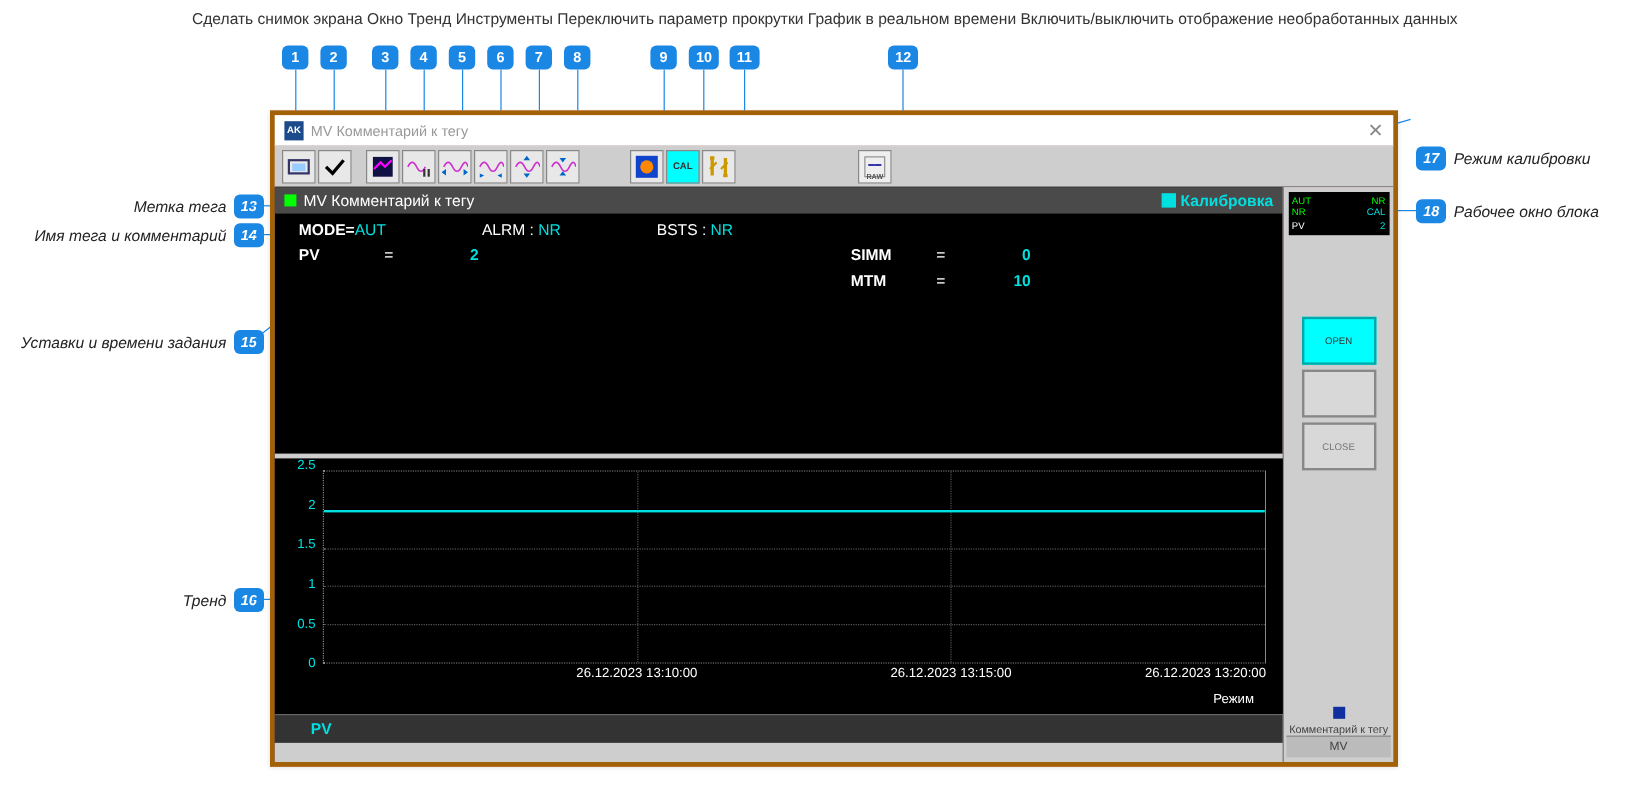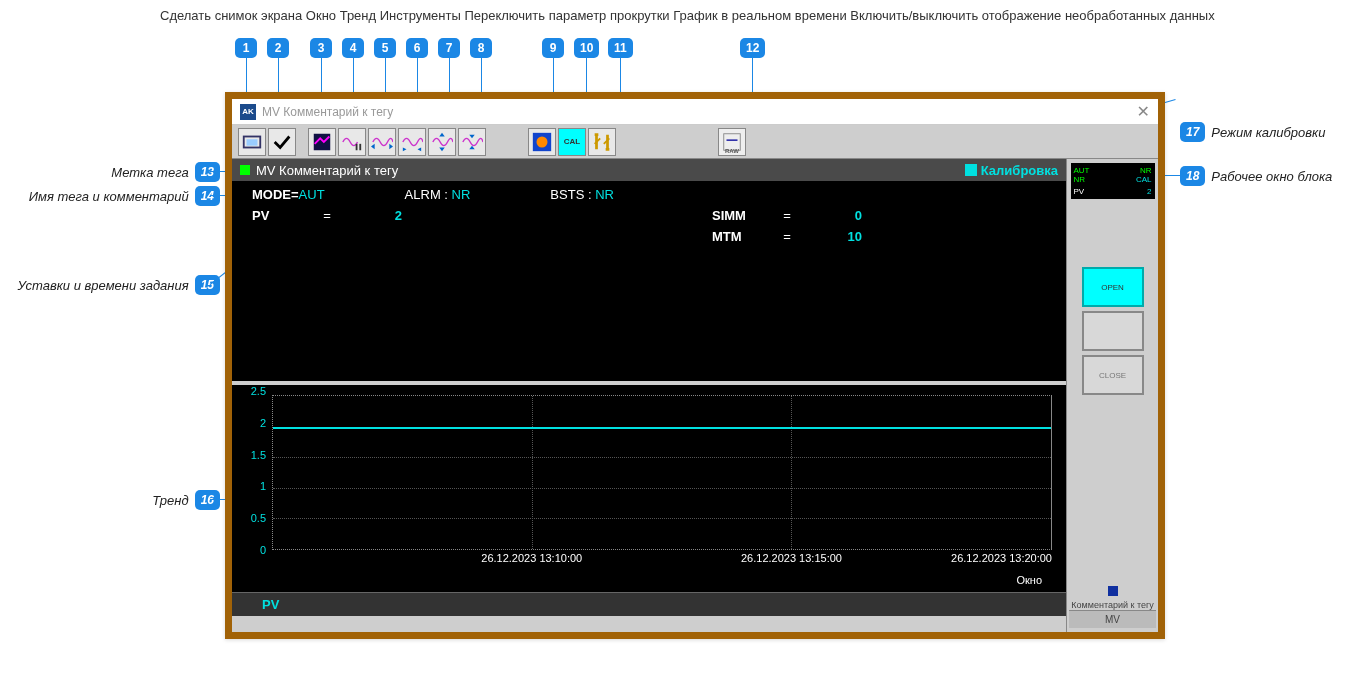--- a/index.html
+++ b/index.html
@@ -12,21 +12,21 @@
   .ann.right { flex-direction: row; }
   .num { display: inline-flex; align-items: center; justify-content: center; min-width: 22px; height: 20px; padding: 0 6px; background: #1b87e5; color: #fff; font-weight: bold; border-radius: 5px; font-size: 12px; }
 
   .top-labels { position: absolute; top: 8px; left: 160px; font-size: 13px; color: #333; white-space: nowrap; }
 
   .num-row { position: absolute; top: 38px; left: 0; width: 100%; height: 30px; }
   .num-row .num { position: absolute; }
   .num-line { position: absolute; width: 1px; background: #1b87e5; }
 
   
-  .window { position: absolute; top: 92px; left: 225px; width: 940px; height: 547px; border: 7px solid #a16207; background: #fca5a5; box-shadow: 0 1px 4px rgba(0,0,0,0.15); }
+  .window { position: absolute; top: 92px; left: 225px; width: 940px; height: 547px; border: 4px solid #a16207; background: #fca5a5; box-shadow: 0 1px 4px rgba(0,0,0,0.15); }
   .titlebar { height: 26px; background: #fff; display: flex; align-items: center; padding: 0 8px; border-bottom: 1px solid #ccc; }
   .titlebar-icon { width: 16px; height: 16px; background: #1c4b8c; margin-right: 6px; display: inline-flex; align-items: center; justify-content: center; color: #fff; font-size: 8px; font-weight: bold; }
   .titlebar-text { color: #999; font-size: 12px; flex: 1; }
   .close-x { color: #888; font-size: 16px; cursor: pointer; }
 
   .toolbar { height: 34px; background: #cecece; border-bottom: 1px solid #888; display: flex; align-items: center; padding: 2px 6px; gap: 2px; }
   .tbtn { width: 28px; height: 28px; border: 1px solid #888; background: #e8e8e8; display: inline-flex; align-items: center; justify-content: center; cursor: pointer; position: relative; }
   .tbtn.sep { margin-left: 10px; }
   .tbtn svg { width: 22px; height: 22px; }
   .tbtn.cal { background: #00ffff; font-size: 8px; font-weight: bold; color: #333; }
@@ -280,21 +280,21 @@
           <div class="plot" id="plot">
               <div class="grid-h" style="top: 80%;"></div>
               <div class="grid-h" style="top: 60%;"></div>
               <div class="grid-h" style="top: 40%;"></div>
               <div class="grid-h" style="top: 20%;"></div>
               <div class="grid-v" style="left: 33.3%;"></div>
               <div class="grid-v" style="left: 66.6%;"></div>
               <div class="series" style="top: 20%; border-color: rgb(0, 224, 224);"></div>
             </div>
           <div class="xaxis" id="xaxis">
-            <span class="xlabel">Окно</span>
+            <span class="xlabel">Режим</span>
           <div class="xtick" style="left: 33.3%;">26.12.2023 13:10:00</div>
               <div class="xtick" style="left: 66.6%;">26.12.2023 13:15:00</div>
               <div class="xtick" style="right: 0px; transform: translateX(0px); text-align: right;">26.12.2023 13:20:00</div>
             </div>
         </div>
       </div>
 
       <div class="legend-bar">
         <span>PV</span>
       </div>

